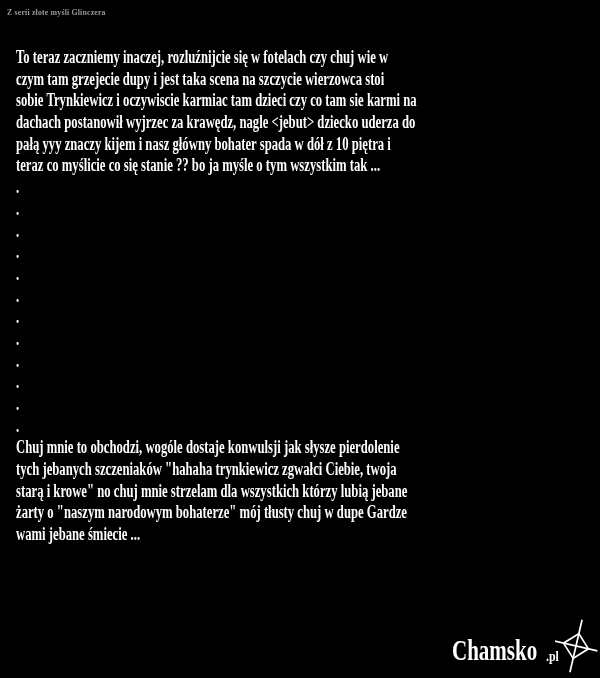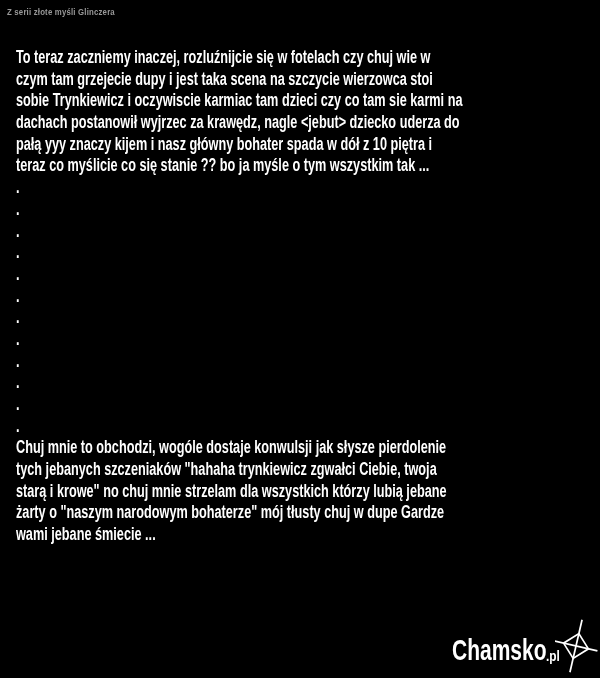--- a/index.html
+++ b/index.html
@@ -3,21 +3,21 @@
 <meta charset="utf-8">
 <style>
   * { margin: 0; padding: 0; box-sizing: border-box; }
   html, body { background: #000; }
   .canvas {
     position: relative;
     width: 600px;
     height: 678px;
     background: #000000;
     overflow: hidden;
-    font-family: Liberation Sans, sans-serif;
+    font-family: Liberation Serif, serif;
   }
   .caption {
     position: absolute;
     left: 7px;
     top: 7px;
     font-size: 8.5px;
     font-weight: bold;
     color: #999999;
     letter-spacing: 0.2px;
     transform: scaleX(0.92);

